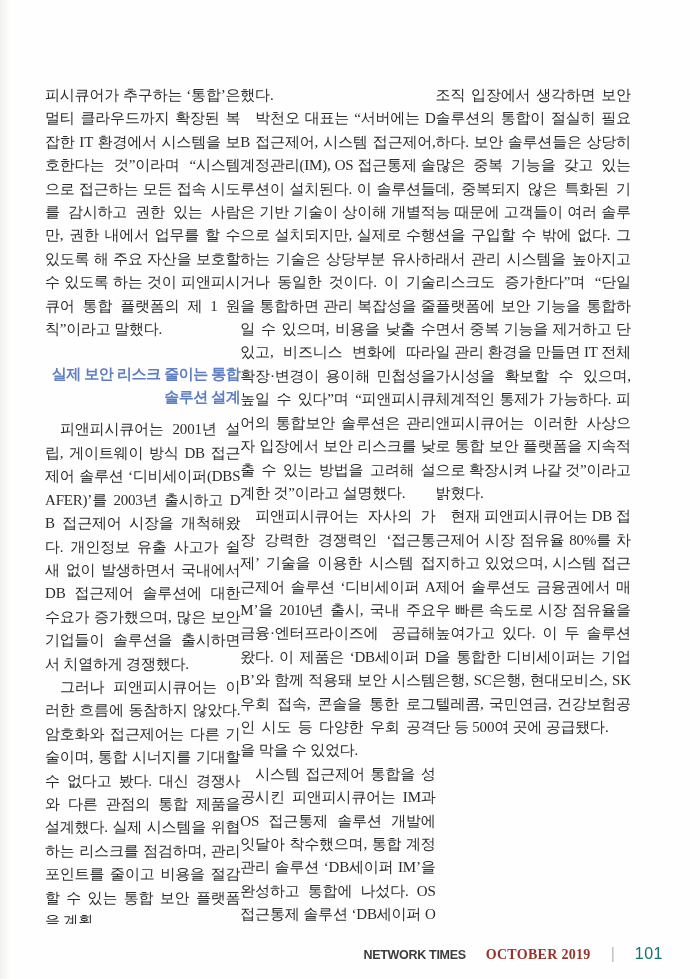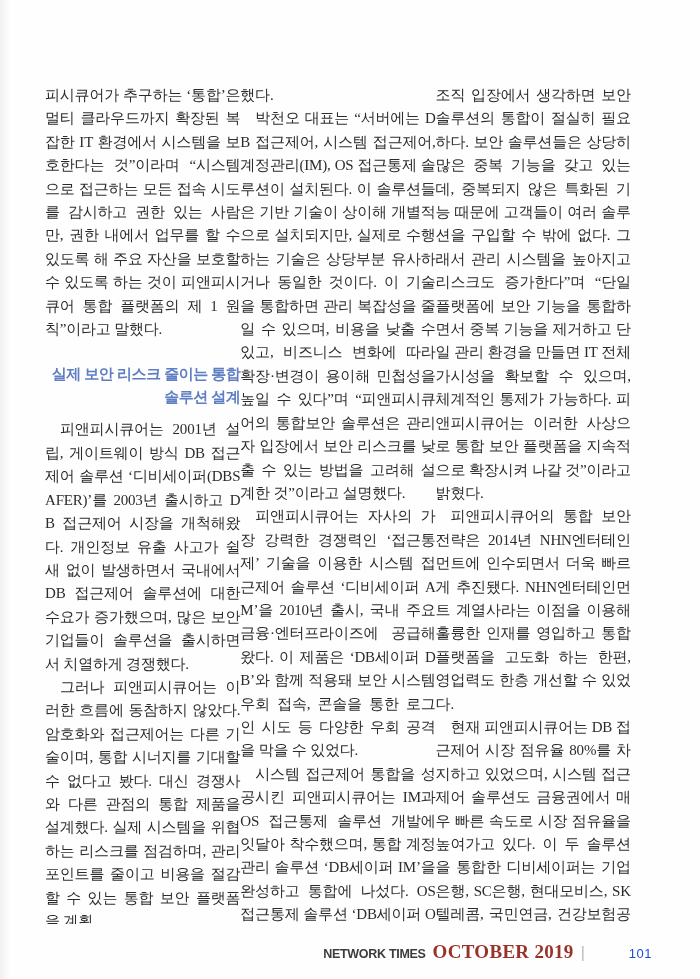--- a/index.html
+++ b/index.html
@@ -48,54 +48,53 @@
     font-family: "Liberation Sans", "DejaVu Sans", sans-serif;
     font-size: 15px;
     font-weight: 700;
     line-height: 23px;
     color: #5e7dc3;
     letter-spacing: -0.5px;
     text-align: right;
   }
   .footer {
     position: absolute;
-    right: 48px;
+    right: 37px;
     bottom: 16px;
     display: flex;
     align-items: baseline;
-    gap: 7px;
+    gap: 20px;
     white-space: nowrap;
   }
   .footer .mag {
     font-family: "Liberation Sans", "DejaVu Sans", sans-serif;
     font-size: 12.5px;
     font-weight: 700;
     letter-spacing: -0.3px;
     color: #3c3c3c;
   }
   .footer .issue {
     font-family: "Liberation Serif", "DejaVu Serif", serif;
-    font-size: 19px;
+    font-size: 14px;
     font-weight: 700;
     color: #98332a;
     letter-spacing: 0.3px;
   }
   .footer .sep {
     color: #b9b9b9;
     font-size: 16px;
     font-weight: 300;
     font-family: "Liberation Sans", sans-serif;
   }
   .footer .pnum {
     font-family: "Liberation Sans", "DejaVu Sans", sans-serif;
-    font-size: 13px;
+    font-size: 16px;
     font-weight: 400;
-    color: #1d4ed8;
+    color: #0f766e;
     letter-spacing: 0.5px;
-    margin-left: 37px;
   }
 </style>
 </head>
 <body>
 
 <div class="page">
   <div class="scan-edge"></div>
 
   <main class="content">
 
@@ -109,21 +108,20 @@
     <section class="col">
       <p class="para flush">했다.</p>
       <p class="para">박천오 대표는 “서버에는 DB 접근제어, 시스템 접근제어, 계정관리(IM), OS 접근통제 솔루션이 설치된다. 이 솔루션들은 기반 기술이 상이해 개별적으로 설치되지만, 실제로 수행하는 기술은 상당부분 유사하거나 동일한 것이다. 이 기술을 통합하면 관리 복잡성을 줄일 수 있으며, 비용을 낮출 수 있고, 비즈니스 변화에 따라 확장·변경이 용이해 민첩성을 높일 수 있다”며 “피앤피시큐어의 통합보안 솔루션은 관리자 입장에서 보안 리스크를 낮출 수 있는 방법을 고려해 설계한 것”이라고 설명했다.</p>
       <p class="para">피앤피시큐어는 자사의 가장 강력한 경쟁력인 ‘접근통제’ 기술을 이용한 시스템 접근제어 솔루션 ‘디비세이퍼 AM’을 2010년 출시, 국내 주요 금융·엔터프라이즈에 공급해왔다. 이 제품은 ‘DB세이퍼 DB’와 함께 적용돼 보안 시스템 우회 접속, 콘솔을 통한 로그인 시도 등 다양한 우회 공격을 막을 수 있었다.</p>
       <p class="para">시스템 접근제어 통합을 성공시킨 피앤피시큐어는 IM과 OS 접근통제 솔루션 개발에 잇달아 착수했으며, 통합 계정관리 솔루션 ‘DB세이퍼 IM’을 완성하고 통합에 나섰다. OS 접근통제 솔루션 ‘DB세이퍼 OS’는 일부 고객에 시범도입 됐으며, 연내 정식 출시할 계획이다.</p>
 
     </section>
 
     <section class="col">
       <p class="para flush">조직 입장에서 생각하면 보안 솔루션의 통합이 절실히 필요하다. 보안 솔루션들은 상당히 많은 중복 기능을 갖고 있는데, 중복되지 않은 특화된 기능 때문에 고객들이 여러 솔루션을 구입할 수 밖에 없다. 그래서 관리 시스템을 높아지고 리스크도 증가한다”며 “단일 플랫폼에 보안 기능을 통합하면서 중복 기능을 제거하고 단일 관리 환경을 만들면 IT 전체 가시성을 확보할 수 있으며, 체계적인 통제가 가능하다. 피앤피시큐어는 이러한 사상으로 통합 보안 플랫폼을 지속적으로 확장시켜 나갈 것”이라고 밝혔다.</p>
-      <p class="para">피앤피시큐어의 통합 보안 전략은 2014년 NHN엔터테인먼트에 인수되면서 더욱 빠르게 추진됐다. NHN엔터테인먼트 계열사라는 이점을 이용해 훌륭한 인재를 영입하고 통합 플랫폼을 고도화 하는 한편, 영업력도 한층 개선할 수 있었다.</p>
       <p class="para">현재 피앤피시큐어는 DB 접근제어 시장 점유율 80%를 차지하고 있었으며, 시스템 접근제어 솔루션도 금융권에서 매우 빠른 속도로 시장 점유율을 높여가고 있다. 이 두 솔루션을 통합한 디비세이퍼는 기업은행, SC은행, 현대모비스, SK텔레콤, 국민연금, 건강보험공단 등 500여 곳에 공급됐다.</p>
 
     </section>
 
   </main>
 
   <footer class="footer">
     <span class="mag">NETWORK TIMES</span>
     <span class="issue">OCTOBER 2019</span>
     <span class="sep">|</span>

